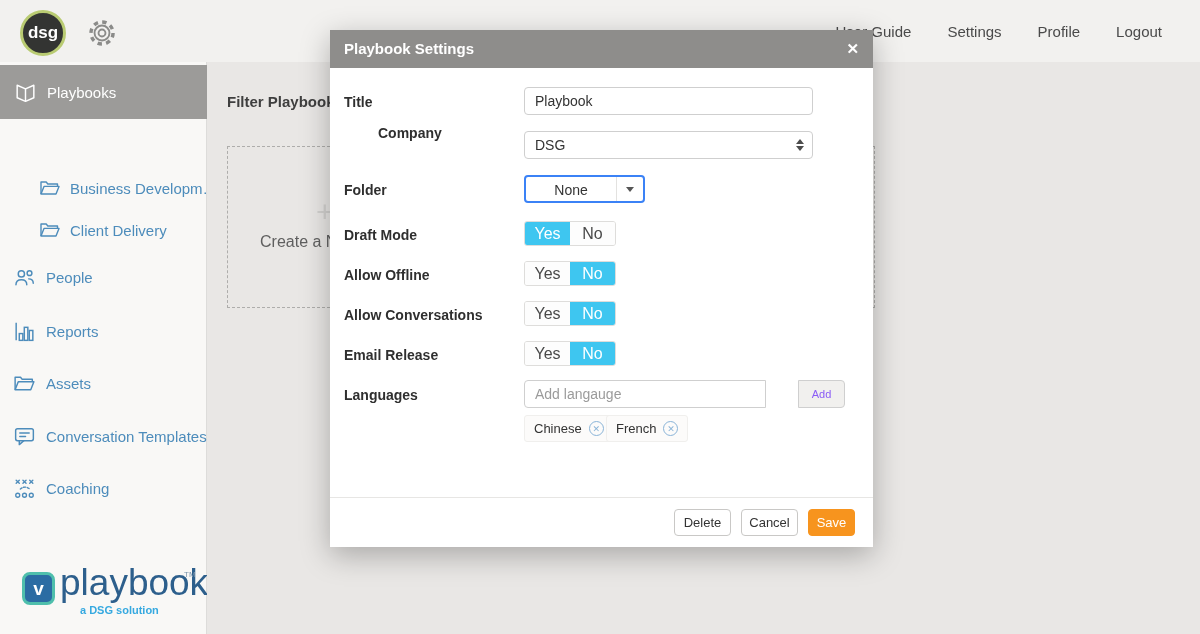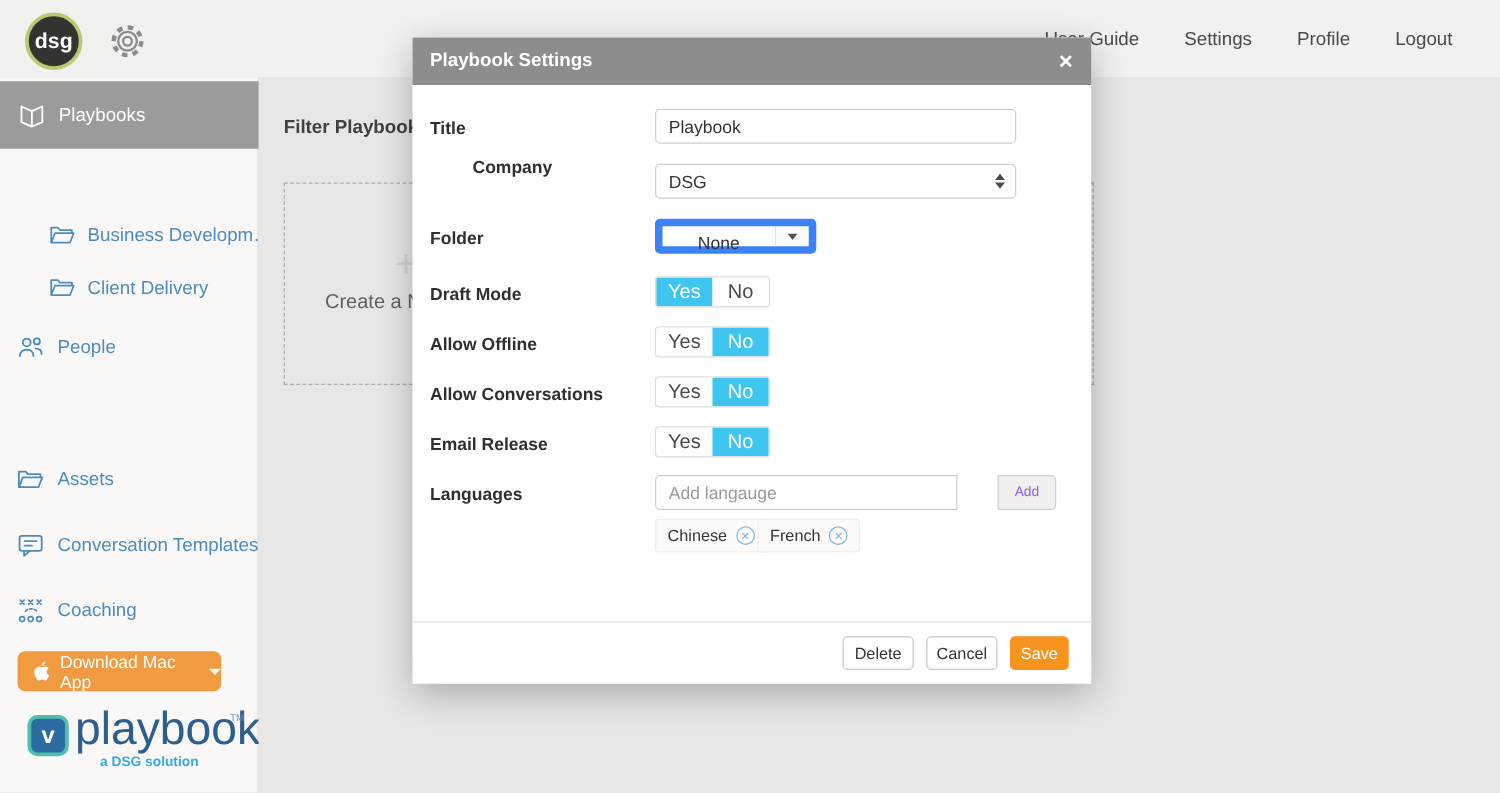--- a/index.html
+++ b/index.html
@@ -61,21 +61,21 @@
   .txt-input::placeholder { color:#9b9b9b; }
 
   .select-box { position:absolute; left:194px; top:101px; width:289px; height:28px; border:1px solid #cfcfcf; border-radius:4px;
                 background:#fff; display:flex; align-items:center; cursor:pointer; }
   .select-box .sel-val { margin-left:10px; font-size:14px; color:#333; }
   .select-box .updown { position:absolute; right:8px; display:flex; flex-direction:column; gap:2px; }
   .updown i { width:0; height:0; border-left:4px solid transparent; border-right:4px solid transparent; display:block; }
   .updown .up { border-bottom:5px solid #4c4c4c; }
   .updown .dn { border-top:5px solid #4c4c4c; }
 
-  .split-btn { position:absolute; left:194px; top:145px; height:28px; display:flex; border:6px solid #3b82f6; border-radius:4px; background:#fff; cursor:pointer; }
+  .split-btn { position:absolute; left:194px; top:145px; height:28px; display:flex; border:2px solid #3b82f6; border-radius:4px; background:#fff; cursor:pointer; }
   .split-btn .split-val { width:90px; text-align:center; line-height:26px; font-size:14px; color:#333; }
   .split-btn .split-caret { width:27px; border-left:1px solid #e3e2e0; display:flex; align-items:center; justify-content:center; }
   .split-btn .split-caret i { width:0; height:0; border-left:4px solid transparent; border-right:4px solid transparent; border-top:5px solid #555; }
 
   .toggle { position:absolute; left:194px; height:25px; display:flex; border:1px solid #dedddb; border-radius:3px; overflow:hidden; background:#fff; }
   .toggle .seg { width:45px; text-align:center; line-height:23px; font-size:16px; color:#4a4a4a; cursor:pointer; background:#fdfdfd; }
   .toggle .seg.active { background:#3ec6f0; color:#fff; }
 
   .lang-input { left:194px; top:350px; width:242px; height:28px; border-radius:4px 0 0 4px; }
   .add-btn { position:absolute; left:435px; top:350px; width:47px; height:28px; background:#f1f0ee; border:1px solid #cfcfcf;
@@ -155,20 +155,31 @@
       <svg width="25" height="25" viewBox="0 0 24 24" fill="none" stroke="#4d8cbb" stroke-width="1.4" stroke-linecap="round">
         <circle cx="9" cy="8.6" r="3"></circle>
           <path d="M3.8 19 c0-3.2 2.3-4.8 5.2-4.8 s5.2 1.6 5.2 4.8"></path>
         <circle cx="16.8" cy="7.8" r="2.3"></circle>
           <path d="M16 13.3 c2.9 0 4.4 1.6 4.4 4.2"></path>
       </svg>
     </span>
     <span class="lbl">People</span>
   </div>
 
+  <div class="side-item lvl0" style="top:254px;">
+    <span class="icn">
+      <svg width="25" height="25" viewBox="0 0 24 24" fill="none" stroke="#4d8cbb" stroke-width="1.4">
+        <path d="M4 3.5 V20.5"></path>
+        <rect x="7" y="14" width="3.4" height="6.5"></rect>
+        <rect x="11.8" y="8" width="3.4" height="12.5"></rect>
+        <rect x="16.6" y="11" width="3.4" height="9.5"></rect>
+      </svg>
+    </span>
+    <span class="lbl">Reports</span>
+  </div>
 
   <div class="side-item lvl0" style="top:359px;">
     <span class="icn">
       <svg width="25" height="25" viewBox="0 0 24 24" fill="none" stroke="#4d8cbb" stroke-width="1.4" stroke-linejoin="round" stroke-linecap="round">
         <rect x="3.5" y="4.5" width="17" height="11.5" rx="1.8"></rect>
         <path d="M7 16 v3.8 L11.4 16"></path>
         <path d="M7.5 8.6 h9 M7.5 12 h5.5"></path>
       </svg>
     </span>
     <span class="lbl">Conversation Templates</span>
@@ -190,30 +201,20 @@
         <path d="M4 4 l3 3 M7 4 l-3 3 M10.5 4 l3 3 M13.5 4 l-3 3 M17 4 l3 3 M20 4 l-3 3"></path>
         <circle cx="5.5" cy="18.5" r="1.9"></circle>
           <circle cx="12" cy="18.5" r="1.9"></circle>
           <circle cx="18.5" cy="18.5" r="1.9"></circle>
         <path d="M8 12.5 c3-2.5 6-2.5 9 0" stroke-dasharray="2 1.6"></path>
       </svg>
     </span>
     <span class="lbl">Coaching</span>
   </div>
 
-  <div class="dl-btn">
-    <span class="apple">
-      <svg width="14" height="16" viewBox="0 0 17 20" fill="#ffffff">
-        <path d="M11.7 3.1 c.8-1 .75-2.2 .65-2.7 c-1 .1-2 .75-2.6 1.6 c-.55.85-.7 1.95-.55 2.45 c1.1 0 1.95-.5 2.5-1.35 Z"></path>
-        <path d="M13.9 10.6 c0-2.3 1.85-3.4 1.95-3.45 c-1.05-1.55-2.7-1.75-3.3-1.8 c-1.4-.15-2.7.8-3.4.8 c-.7 0-1.8-.78-3-.76 c-1.5.02-2.95.9-3.75 2.3 c-1.6 2.8-.4 6.9 1.15 9.2 c.75 1.1 1.65 2.35 2.85 2.3 c1.15-.05 1.6-.74 3-.74 c1.4 0 1.78.74 3 .72 c1.25-.02 2.04-1.12 2.8-2.23 c.9-1.3 1.25-2.55 1.27-2.62 c-.03-.01-2.44-.94-2.57-3.72 Z"></path>
-      </svg>
-    </span>
-    <span class="dl-lbl">Download Mac App</span>
-    <span class="caret"></span>
-  </div>
 
   <div class="vlogo">
     <span class="vsq">
         <span>v</span>
       </span>
     <span class="word">playbook</span>
     <span class="tm">TM</span>
     <span class="tagline">a DSG solution</span>
   </div>
 </div>

